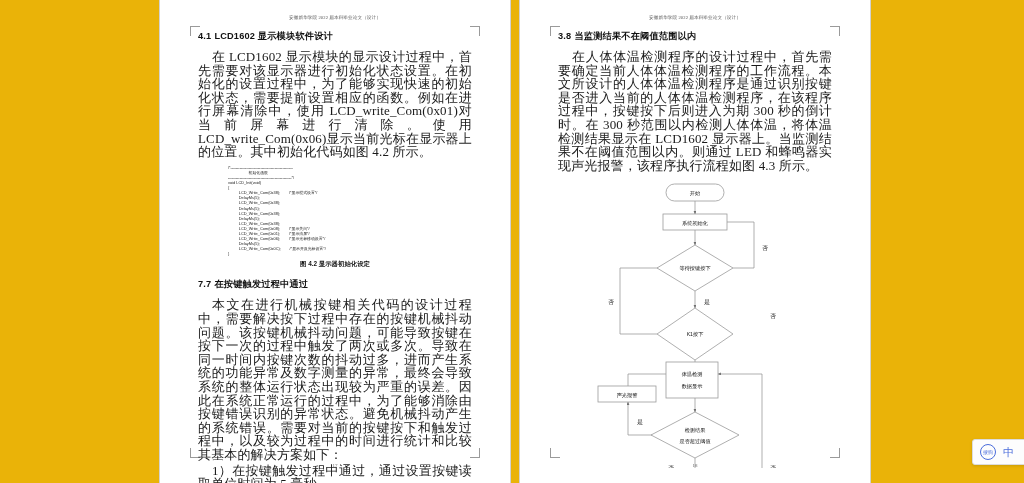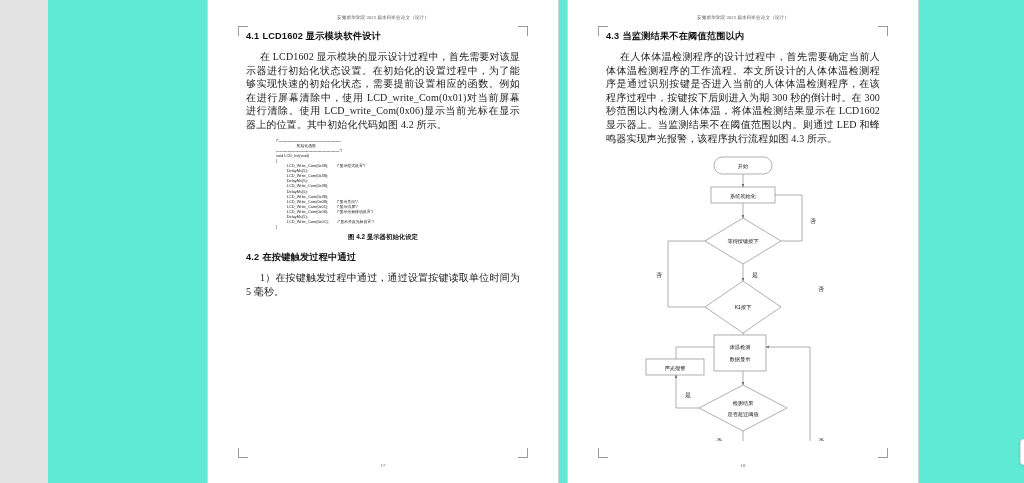--- a/index.html
+++ b/index.html
@@ -10,22 +10,21 @@
   body {
     width: 1024px;
     height: 483px;
     overflow: hidden;
     font-family: "Liberation Serif", "DejaVu Serif", serif;
     position: relative;
   }
   #viewport {
     position: absolute;
     inset: 0;
-    background: #5eead4;
-    margin-left: 48px;
+    background: #eab308;
   }
 
   .page {
     position: absolute;
     top: -6px;
     background: #ffffff;
     box-shadow: 0 0 0 1px #d2d2d2;
   }
   .page.left  { left: 160px; width: 350px; height: 500px; }
   .page.right { left: 520px; width: 350px; height: 500px; }
@@ -65,21 +64,21 @@
     font-family: "Liberation Sans", "DejaVu Sans", sans-serif;
     font-size: 9.2px;
     font-weight: bold;
     color: #111;
     margin: 0 0 7px 0;
     letter-spacing: 0.2px;
   }
   h2.heading .num { margin-right: 3px; }
 
   p.body-par {
-    font-size: 10px;
+    font-size: 13px;
     line-height: 13.6px;
     color: #1a1a1a;
     margin: 0 0 2px 0;
     text-align: justify;
     text-justify: inter-ideograph;
     text-indent: 14px;
     letter-spacing: 0.15px;
   }
   p.list-par { text-indent: 14px; }
 
@@ -215,41 +214,42 @@
           LCD_Write_Com(0x08);        /*显示关闭*/
           LCD_Write_Com(0x01);        /*显示清屏*/
           LCD_Write_Com(0x06);        /*显示光标移动设置*/
           DelayMs(5);
           LCD_Write_Com(0x0C);        /*显示开及光标设置*/
 }</span></div>
 
       <div class="fig-caption">图 4.2  显示器初始化设定</div>
 
       <h2 class="heading" style="margin-top:9px;">
-        <span class="num">4.2</span><span>在按键触发过程中通过</span>
+        <span class="num">7.7</span><span>在按键触发过程中通过</span>
       </h2>
 
+      <p class="body-par">本文在进行机械按键相关代码的设计过程中，需要解决按下过程中存在的按键机械抖动问题。该按键机械抖动问题，可能导致按键在按下一次的过程中触发了两次或多次。导致在同一时间内按键次数的抖动过多，进而产生系统的功能异常及数字测量的异常，最终会导致系统的整体运行状态出现较为严重的误差。因此在系统正常运行的过程中，为了能够消除由按键错误识别的异常状态。避免机械抖动产生的系统错误。需要对当前的按键按下和触发过程中，以及较为过程中的时间进行统计和比较其基本的解决方案如下：</p>
       <p class="body-par list-par">1）在按键触发过程中通过，通过设置按键读取单位时间为 5 毫秒。</p>
     </div>
 
     <div class="page-number">17</div>
   </div>
 
   <div class="page right">
     <div class="running-head">安徽新华学院 2022 届本科毕业论文（设计）</div>
 
     <div class="cropmark tl" style="left:30px;  top:32px;"></div>
     <div class="cropmark tr" style="right:30px; top:32px;"></div>
     <div class="cropmark bl" style="left:30px;  bottom:36px;"></div>
     <div class="cropmark br" style="right:30px; bottom:36px;"></div>
 
     <div class="content">
 
       <h2 class="heading">
-        <span class="num">4.3</span><span>当监测结果不在阈值范围以内</span>
+        <span class="num">3.8</span><span>当监测结果不在阈值范围以内</span>
       </h2>
 
       <p class="body-par">在人体体温检测程序的设计过程中，首先需要确定当前人体体温检测程序的工作流程。本文所设计的人体体温检测程序是通过识别按键是否进入当前的人体体温检测程序，在该程序过程中，按键按下后则进入为期 300 秒的倒计时。在 300 秒范围以内检测人体体温，将体温检测结果显示在 LCD1602 显示器上。当监测结果不在阈值范围以内。则通过 LED 和蜂鸣器实现声光报警，该程序执行流程如图 4.3 所示。</p>
 
       <div class="flow-wrap">
         <svg viewBox="0 0 274 292" width="274" height="292">
           <defs>
             <marker id="arw" markerWidth="5" markerHeight="5" refX="4.2" refY="2" orient="auto">
               <path d="M0,0 L4.4,2 L0,4 z" fill="#6f6f6f"></path>
             </marker>

